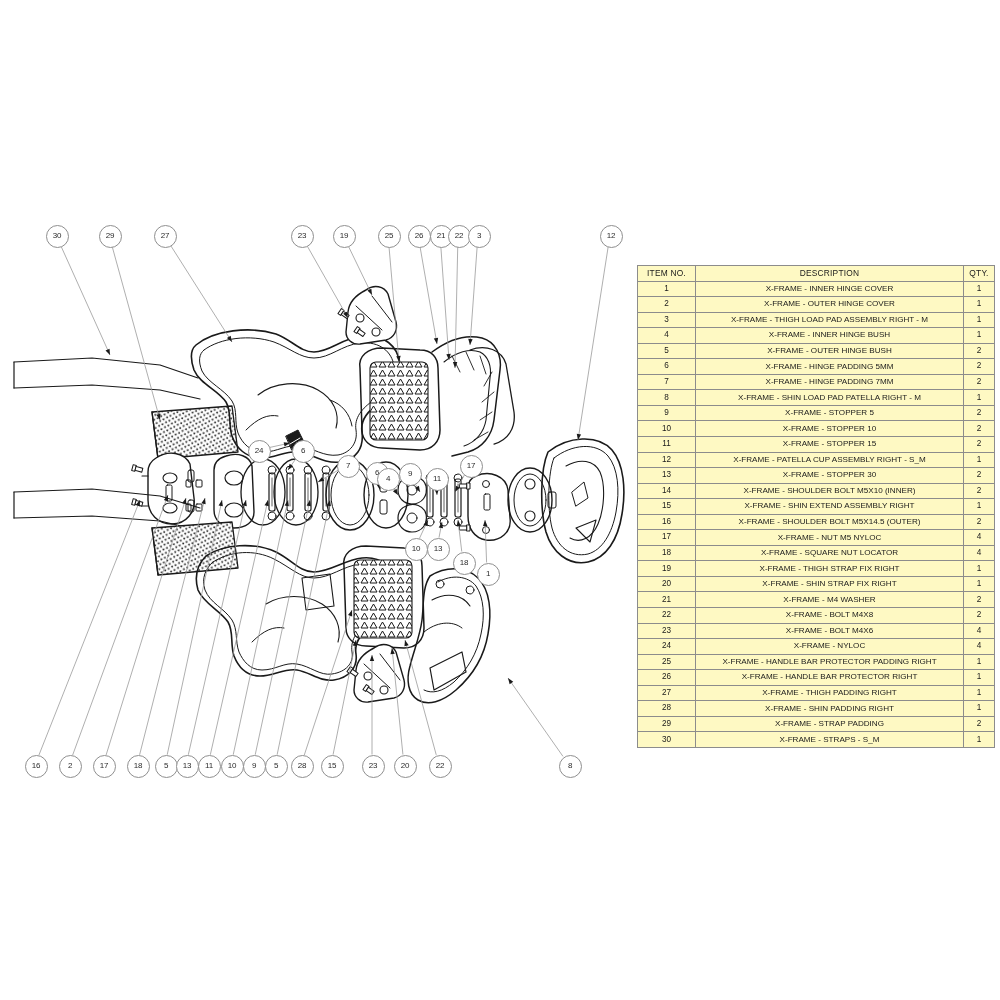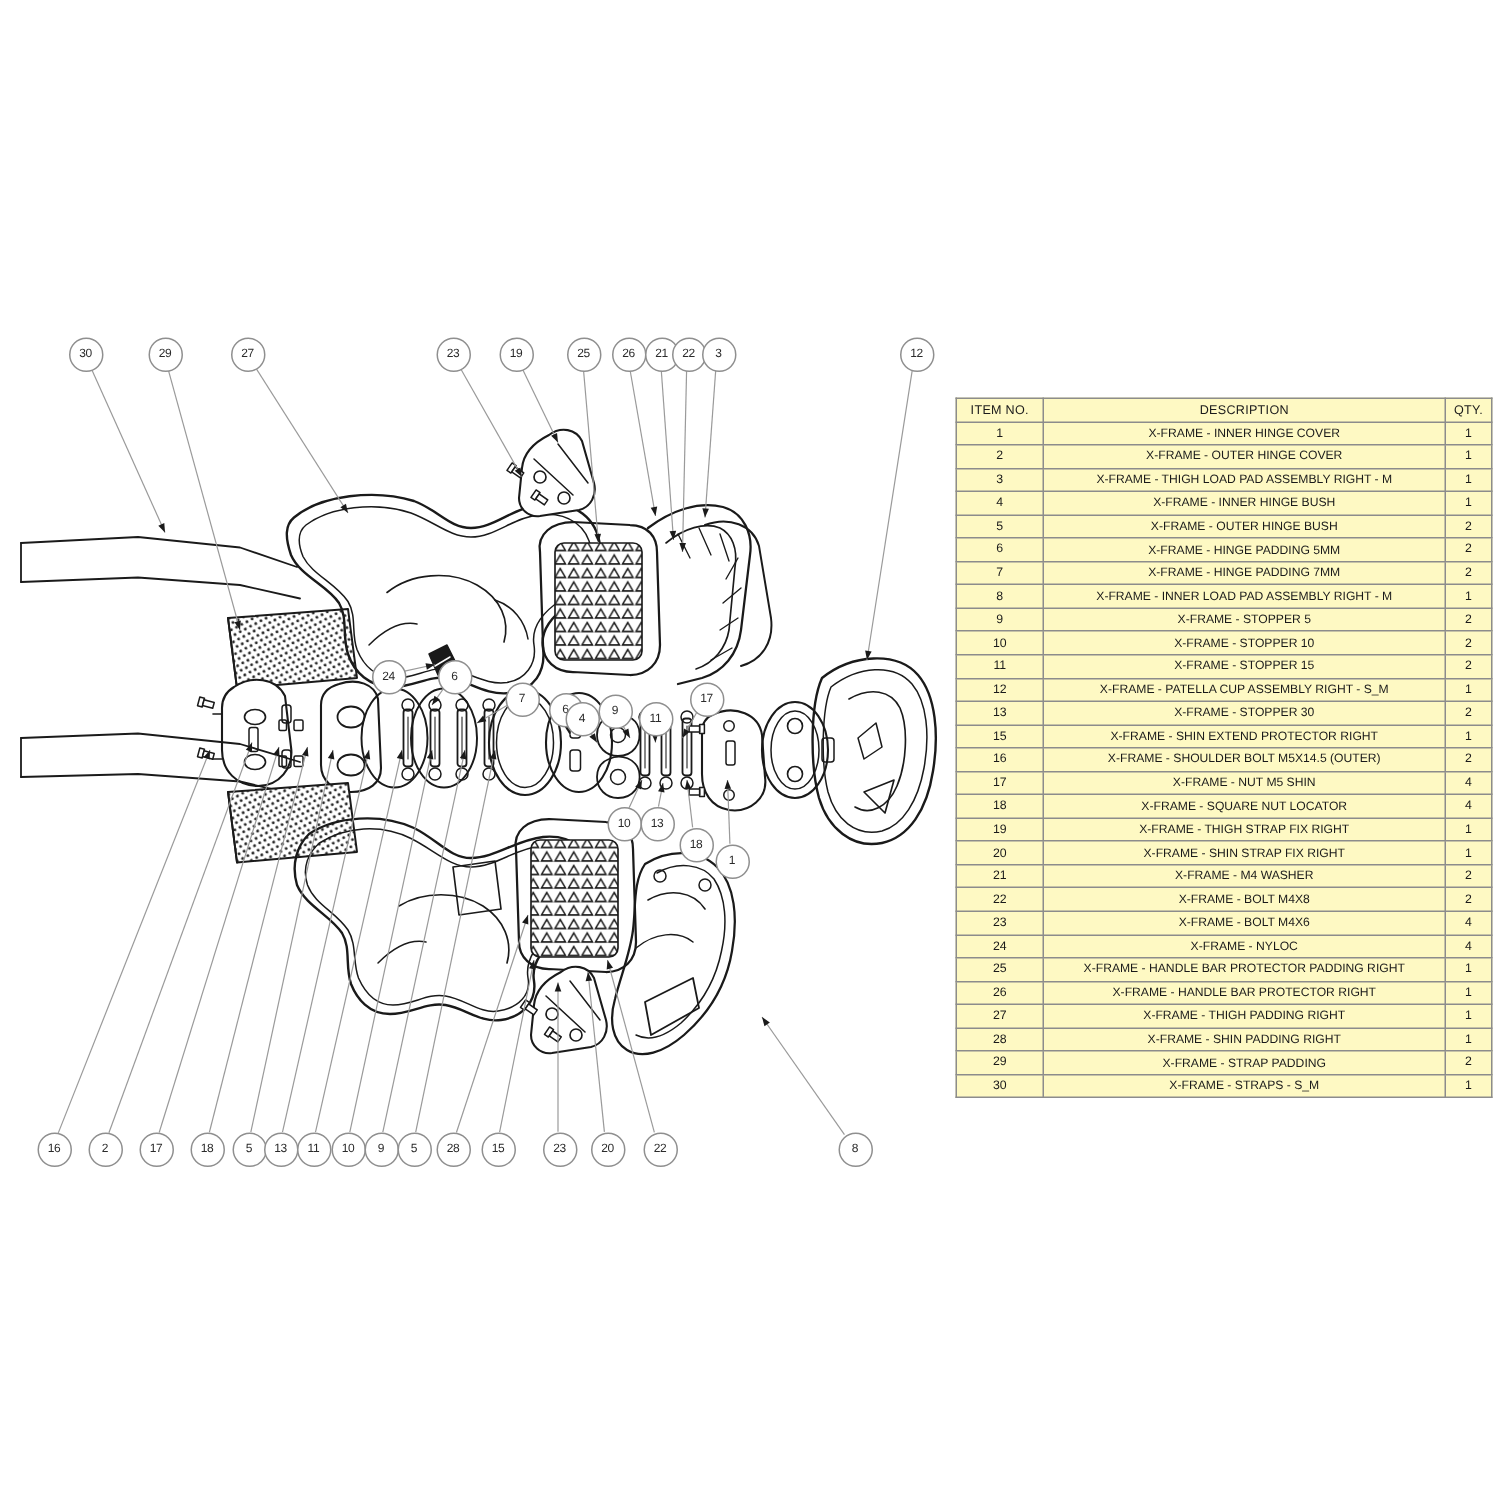--- a/index.html
+++ b/index.html
@@ -445,21 +445,21 @@
           <td class="col-desc desc">X-FRAME - HINGE PADDING 5MM</td>
           <td class="col-qty">2</td>
         </tr>
         <tr>
           <td class="col-item">7</td>
           <td class="col-desc desc">X-FRAME - HINGE PADDING 7MM</td>
           <td class="col-qty">2</td>
         </tr>
         <tr>
           <td class="col-item">8</td>
-          <td class="col-desc desc">X-FRAME - INNER LOAD PAD ASSEMBLY RIGHT - M</td>
+          <td class="col-desc desc">X-FRAME - SHIN LOAD PAD PATELLA RIGHT - M</td>
           <td class="col-qty">1</td>
         </tr>
         <tr>
           <td class="col-item">9</td>
           <td class="col-desc desc">X-FRAME - STOPPER 5</td>
           <td class="col-qty">2</td>
         </tr>
         <tr>
           <td class="col-item">10</td>
           <td class="col-desc desc">X-FRAME - STOPPER 10</td>
@@ -474,32 +474,37 @@
           <td class="col-item">12</td>
           <td class="col-desc desc">X-FRAME - PATELLA CUP ASSEMBLY RIGHT - S_M</td>
           <td class="col-qty">1</td>
         </tr>
         <tr>
           <td class="col-item">13</td>
           <td class="col-desc desc">X-FRAME - STOPPER 30</td>
           <td class="col-qty">2</td>
         </tr>
         <tr>
+          <td class="col-item">14</td>
+          <td class="col-desc desc">X-FRAME - SHOULDER BOLT M5X10 (INNER)</td>
+          <td class="col-qty">2</td>
+        </tr>
+        <tr>
           <td class="col-item">15</td>
-          <td class="col-desc desc">X-FRAME - SHIN EXTEND PROTECTOR RIGHT</td>
+          <td class="col-desc desc">X-FRAME - SHIN EXTEND ASSEMBLY RIGHT</td>
           <td class="col-qty">1</td>
         </tr>
         <tr>
           <td class="col-item">16</td>
           <td class="col-desc desc">X-FRAME - SHOULDER BOLT M5X14.5 (OUTER)</td>
           <td class="col-qty">2</td>
         </tr>
         <tr>
           <td class="col-item">17</td>
-          <td class="col-desc desc">X-FRAME - NUT M5  SHIN</td>
+          <td class="col-desc desc">X-FRAME - NUT M5  NYLOC</td>
           <td class="col-qty">4</td>
         </tr>
         <tr>
           <td class="col-item">18</td>
           <td class="col-desc desc">X-FRAME - SQUARE NUT LOCATOR</td>
           <td class="col-qty">4</td>
         </tr>
         <tr>
           <td class="col-item">19</td>
           <td class="col-desc desc">X-FRAME - THIGH STRAP FIX RIGHT</td>

